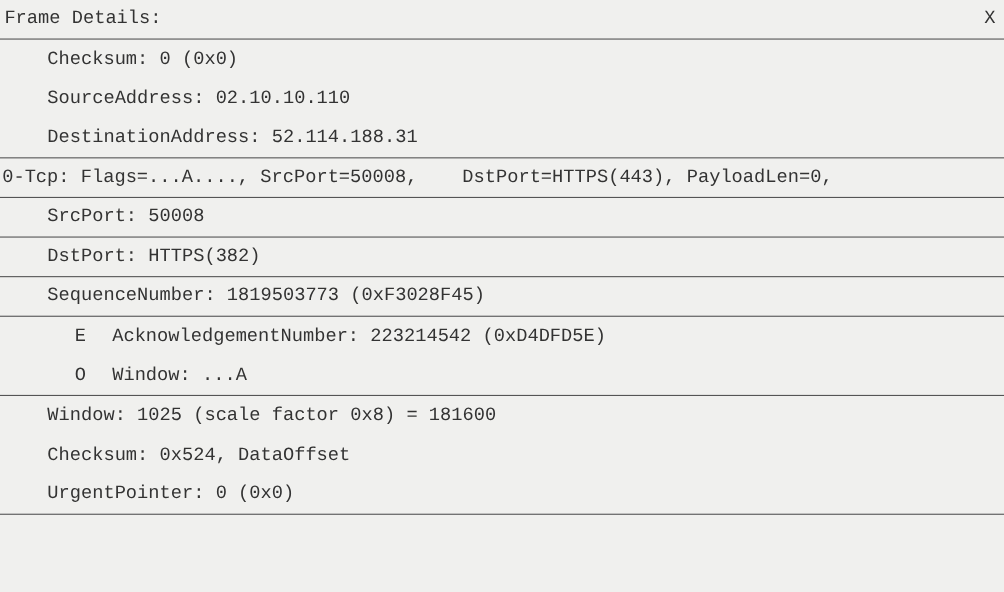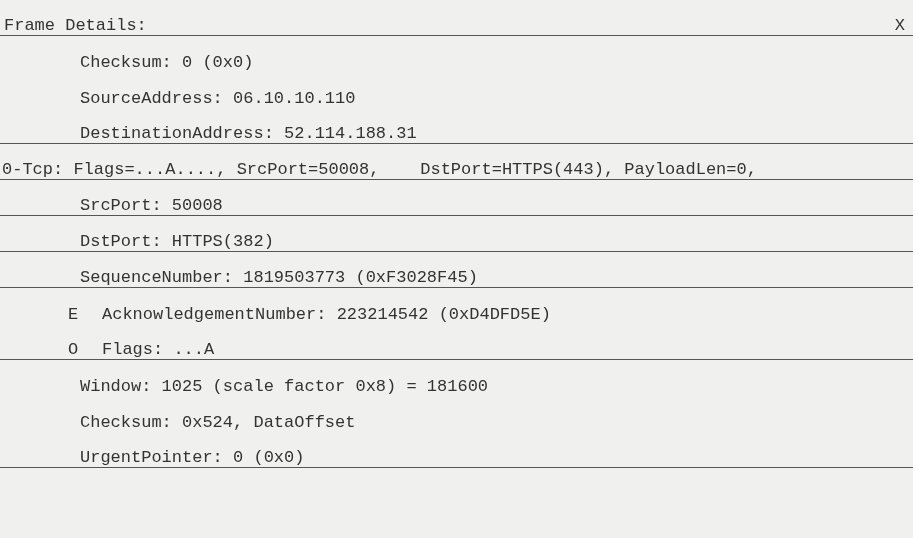--- a/index.html
+++ b/index.html
@@ -11,38 +11,38 @@
     width: 913px;
     height: 538px;
     overflow: hidden;
   }
   .frame {
     width: 100%;
     height: 100%;
   }
   .row {
     display: flex;
-    align-items: flex-end;
+    align-items: center;
     height: 36px;
     padding: 0 8px 0 0;
     white-space: pre;
   }
   .hr { border-bottom: 1px solid #555; }
   .header {
     justify-content: space-between;
     padding-left: 4px;
   }
   .col-marker2 {
     display: inline-block;
     width: 102px;
     text-align: left;
     padding-left: 68px;
   }
   .indent {
-    padding-left: 80px;
+    padding-left: 43px;
   }
   .tcp-line {
     padding-left: 2px;
   }
   .x { font-weight: normal; }
 </style>
 </head>
 <body>
 
 <div class="frame">
@@ -50,21 +50,21 @@
   <div class="row header hr">
     <span>Frame Details:</span>
     <span class="x">X</span>
   </div>
 
   <div class="row indent">
     <span>Checksum: 0 (0x0)</span>
   </div>
 
   <div class="row indent">
-    <span>SourceAddress: 06.10.10.110</span>
+    <span>SourceAddress: 02.10.10.110</span>
   </div>
 
   <div class="row indent hr">
     <span>DestinationAddress: 52.114.188.31</span>
   </div>
 
   <div class="row tcp-line hr">
     <span>0-Tcp: Flags=...A...., SrcPort=50008,    DstPort=HTTPS(443), PayloadLen=0,</span>
   </div>
 
@@ -79,21 +79,21 @@
   <div class="row indent hr">
     <span>SequenceNumber: 1819503773 (0xF3028F45)</span>
   </div>
 
   <div class="row">
     <span class="col-marker2">E</span><span>AcknowledgementNumber: 223214542 (0xD4DFD5E)</span>
   </div>
 
 
   <div class="row hr">
-    <span class="col-marker2">O</span><span>Flags: ...A</span>
+    <span class="col-marker2">O</span><span>Window: ...A</span>
   </div>
 
   <div class="row indent">
     <span>Window: 1025 (scale factor 0x8) = 181600</span>
   </div>
 
   <div class="row indent">
     <span>Checksum: 0x524, DataOffset</span>
   </div>
 

